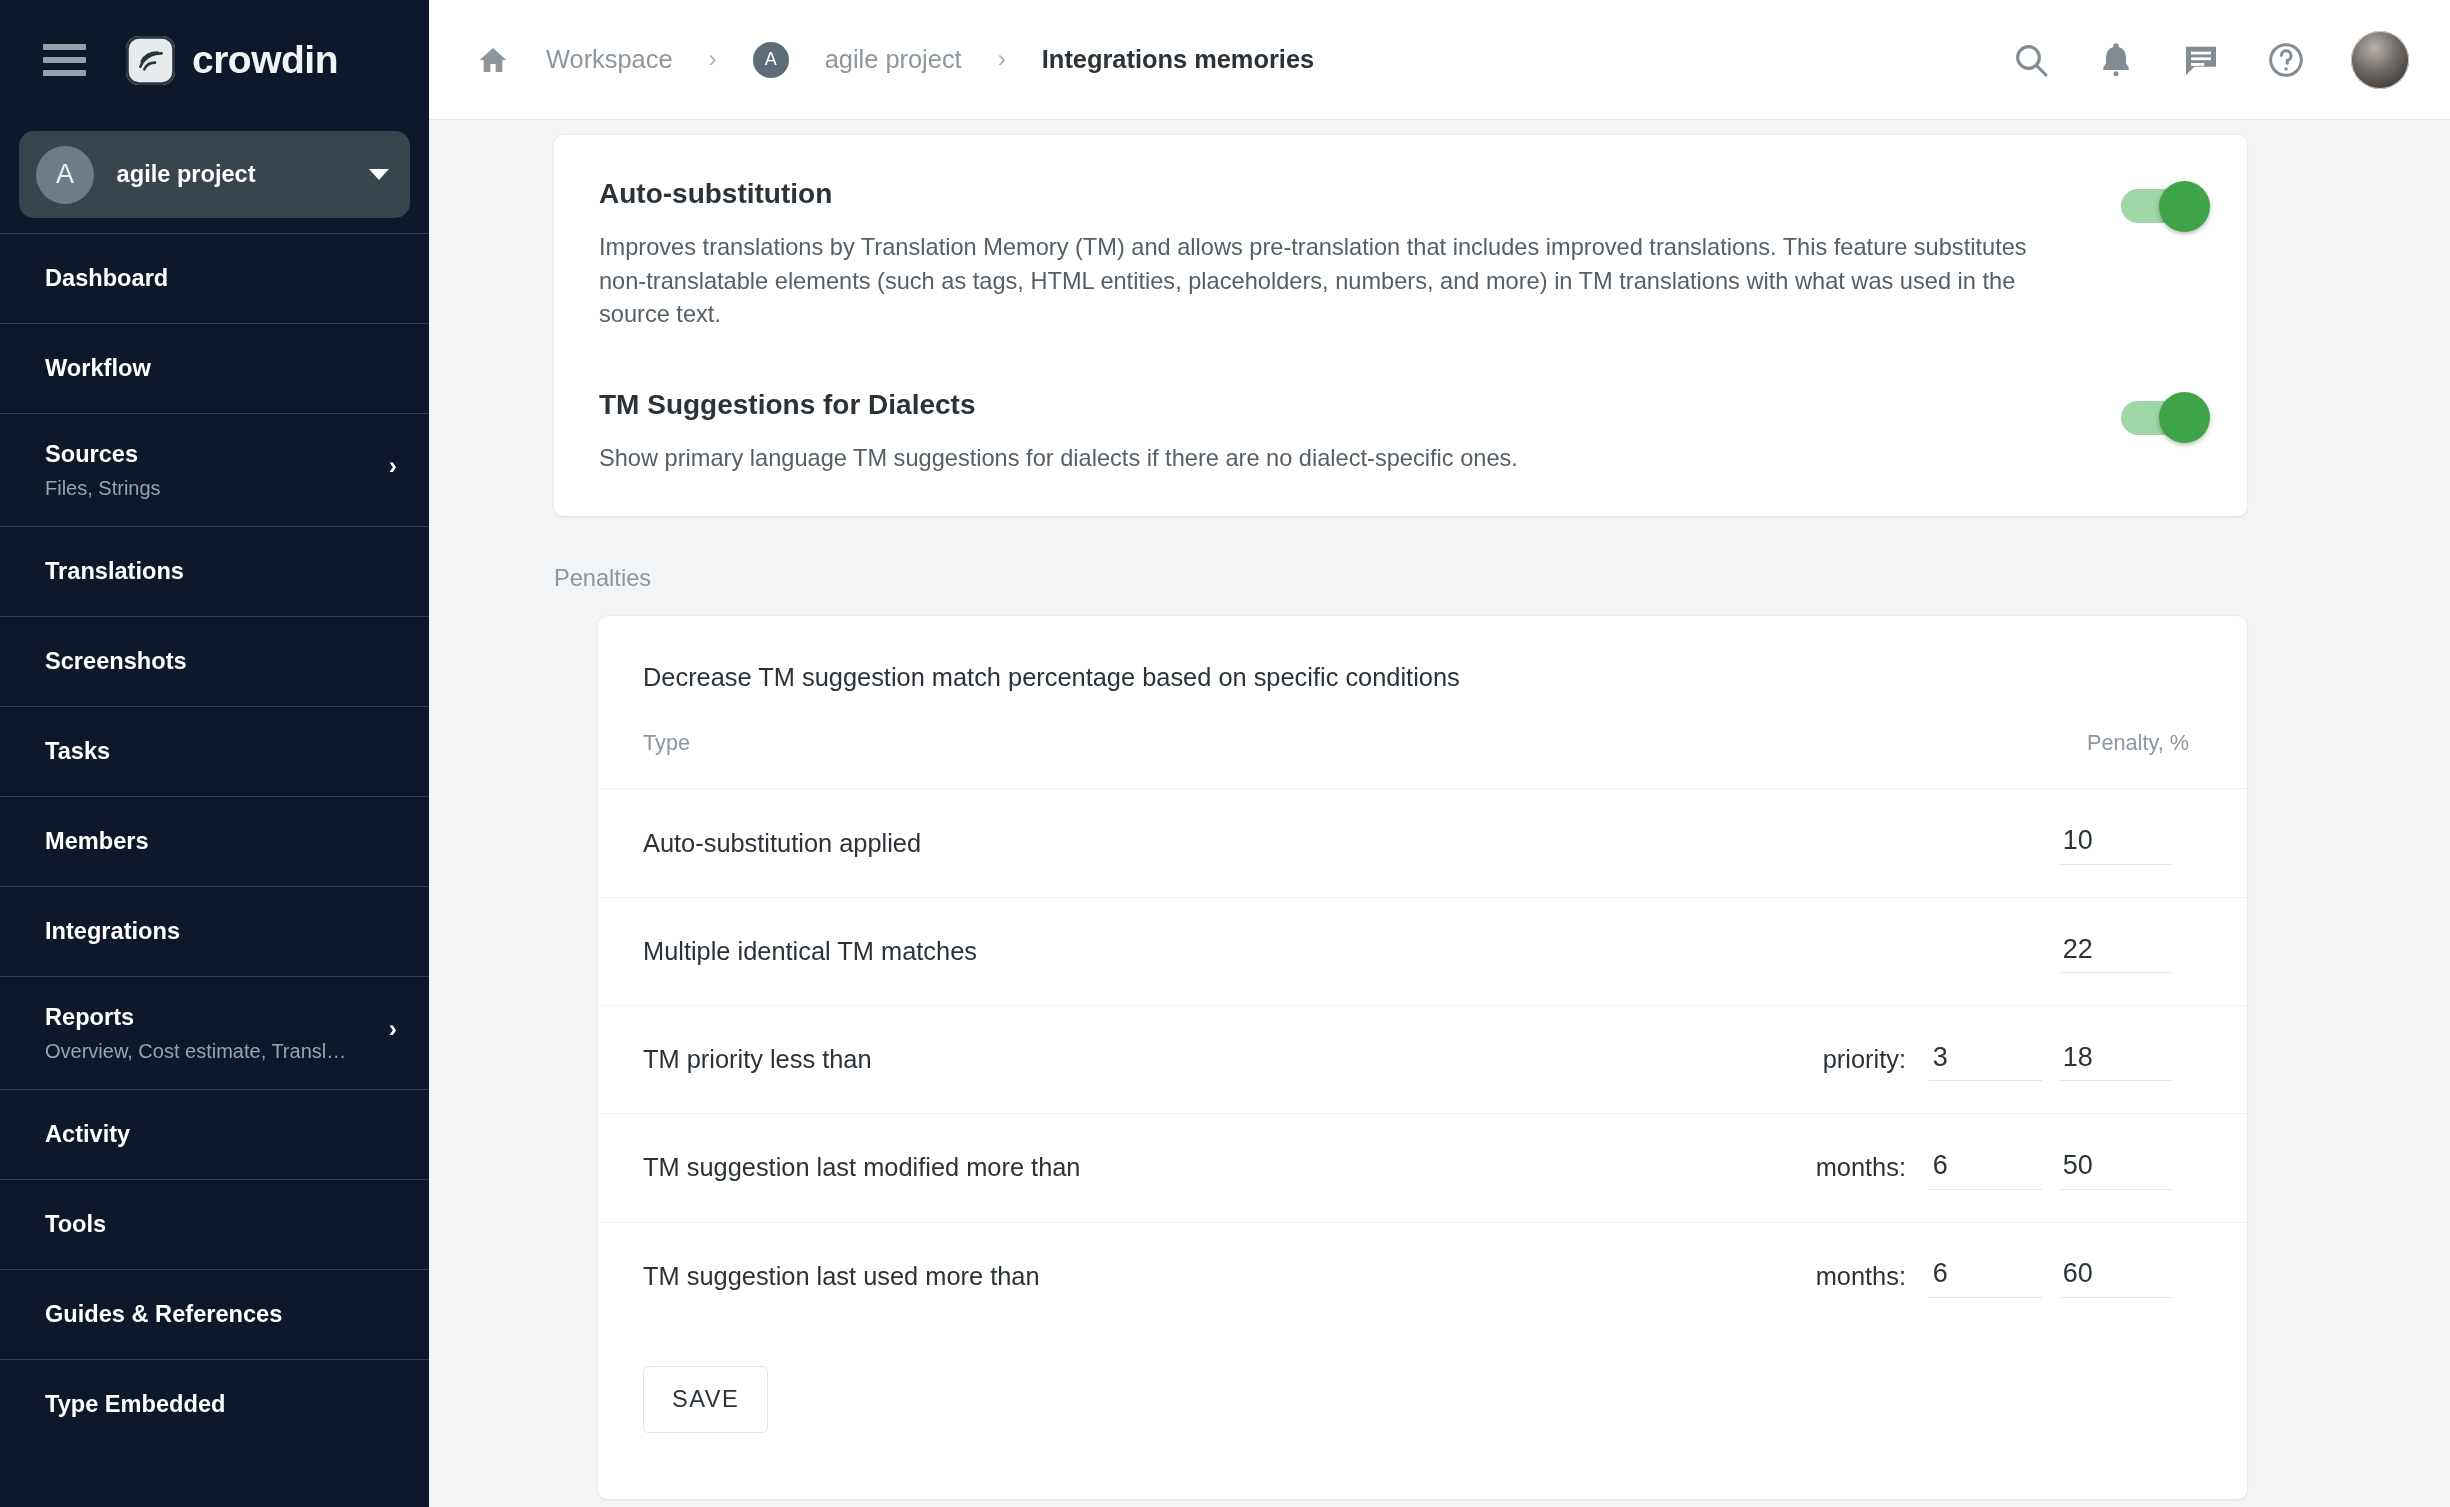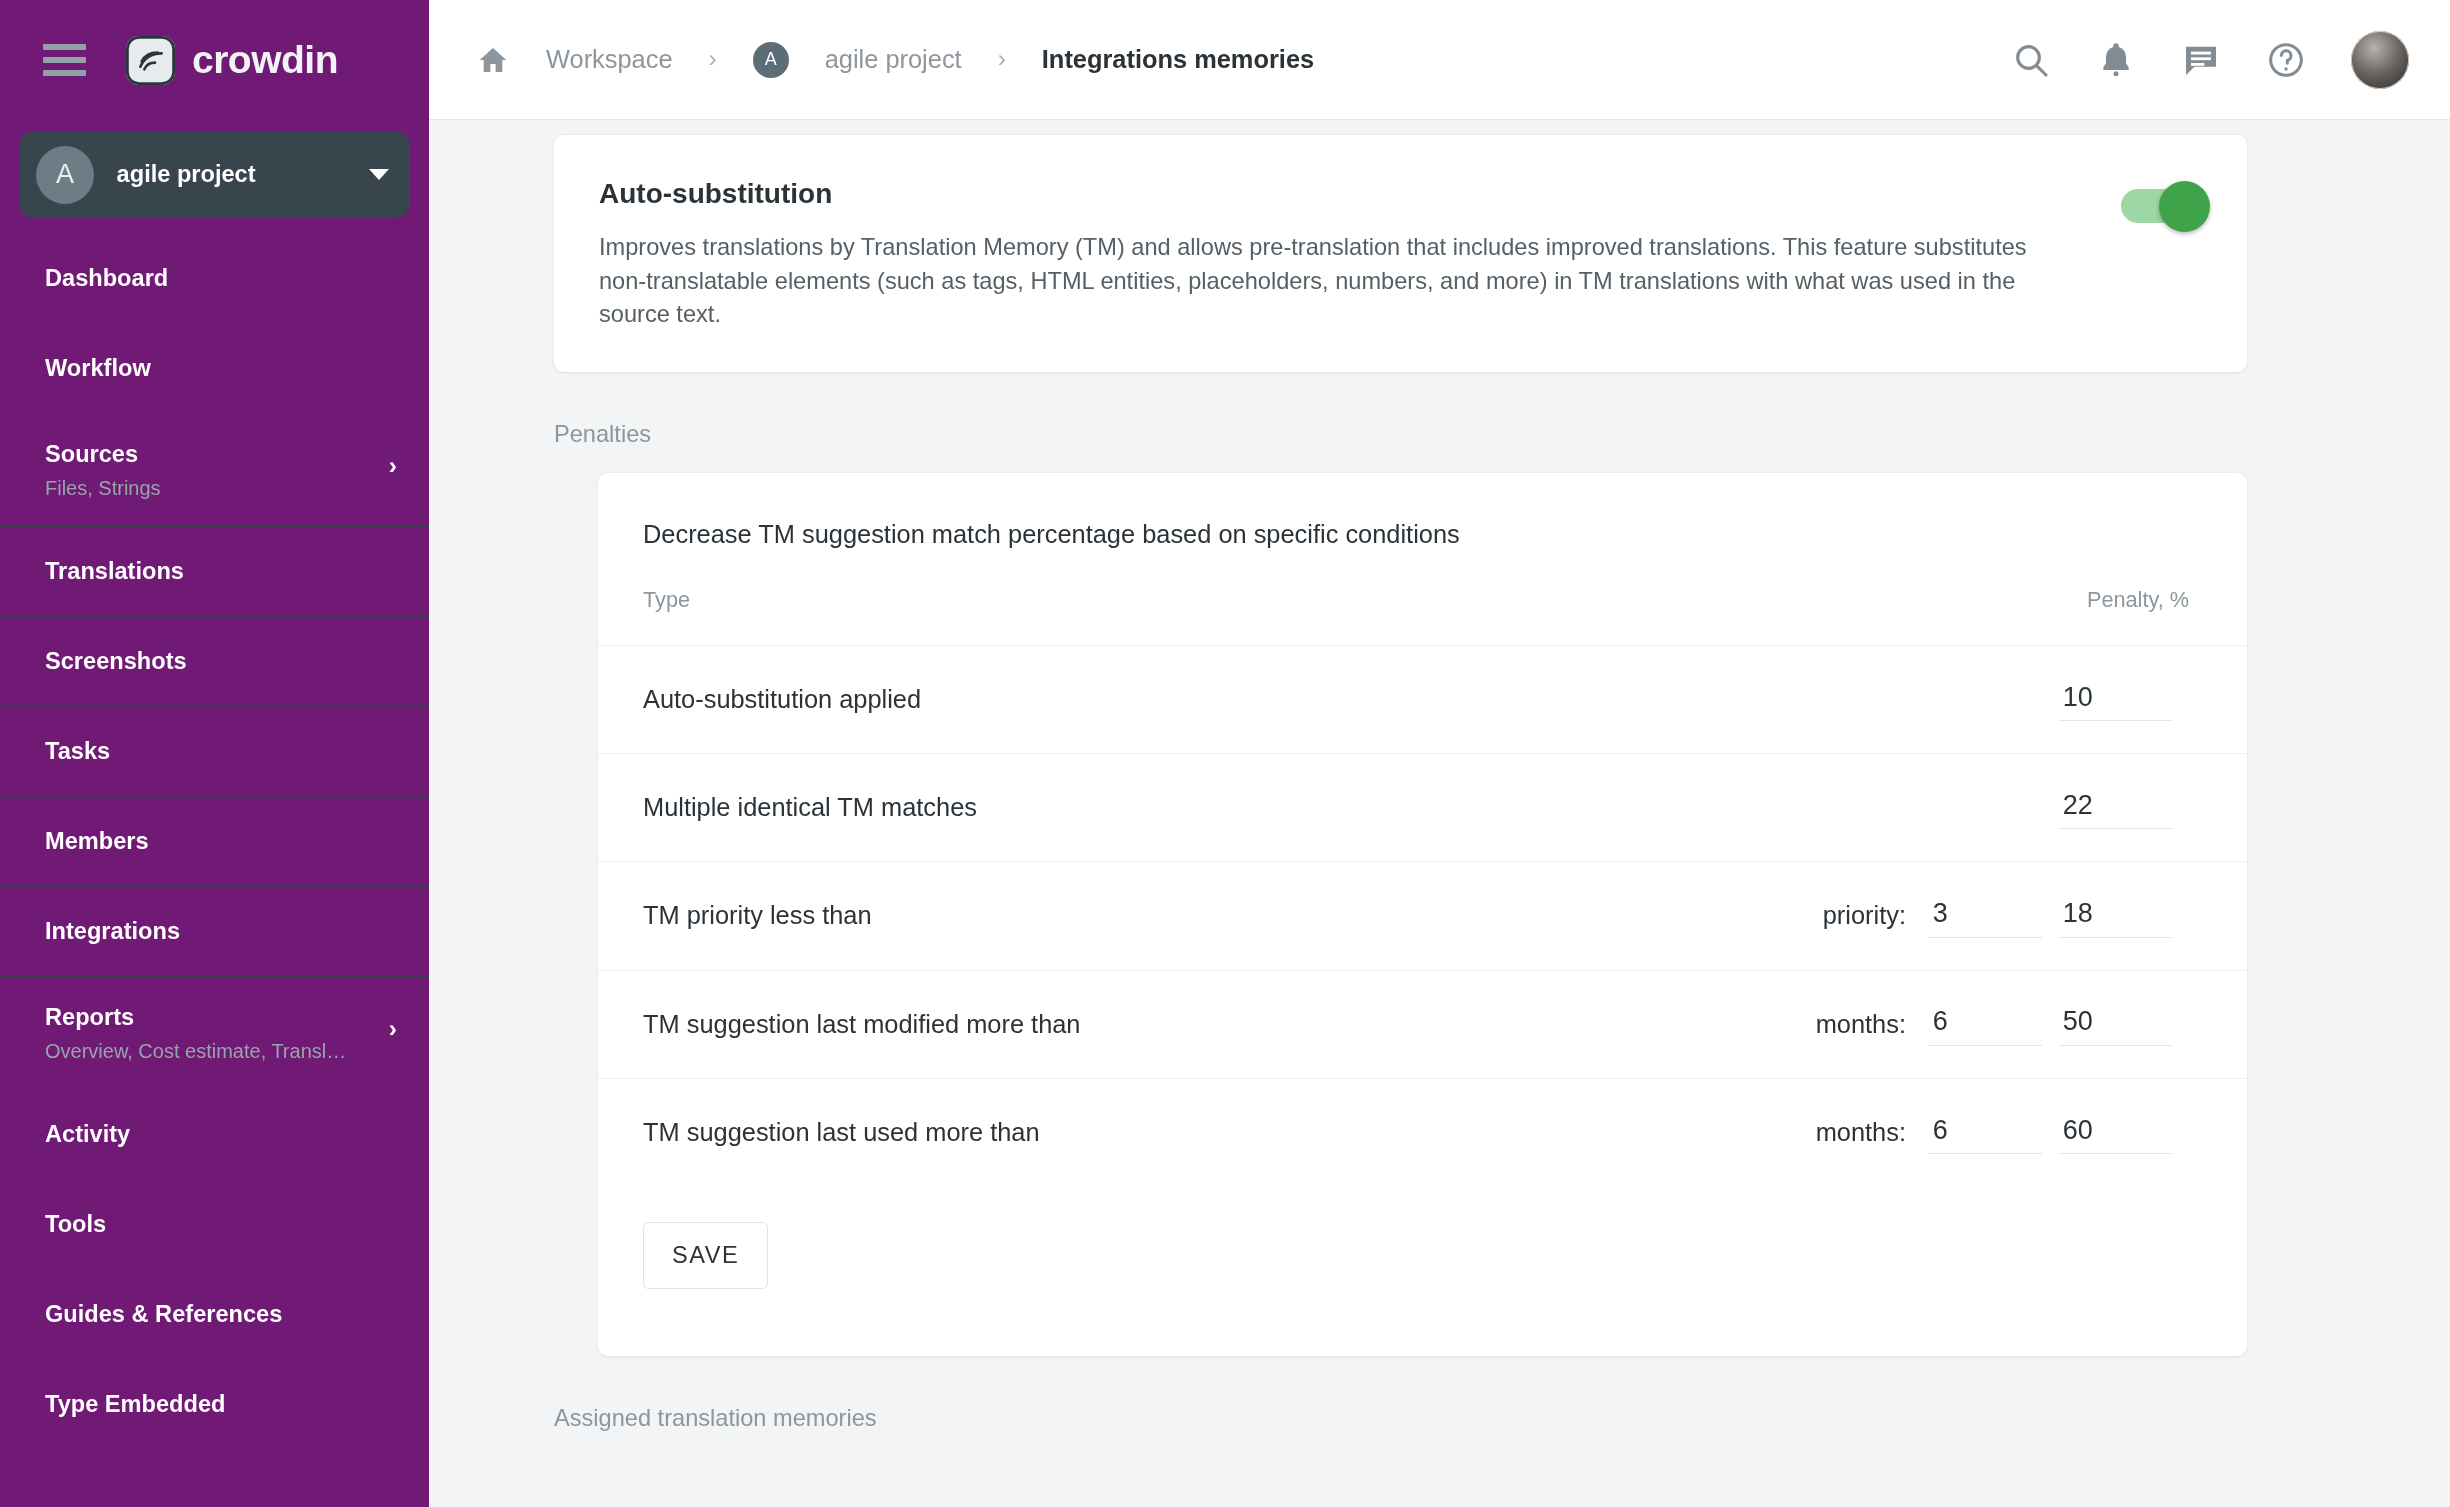--- a/index.html
+++ b/index.html
@@ -7,21 +7,21 @@
     width: 2450px; height: 1508px;
     font-family: "Liberation Sans", sans-serif;
     background: #f2f4f5;
     overflow: hidden;
   }
   .app { display: flex; width: 2450px; height: 1508px; }
 
   
   .sidebar {
     width: 429px; flex: 0 0 429px;
-    background: #701a75;
+    background: #0f172a;
     display: flex; flex-direction: column;
     overflow: hidden;
   }
   .sb-brandrow {
     height: 120px; flex: 0 0 120px;
     display: flex; align-items: center;
     padding-left: 43px; gap: 40px;
   }
   .hamburger { width: 43px; height: 32px; display: flex; flex-direction: column; justify-content: space-between; cursor: pointer; }
   .hamburger i { display: block; height: 5.7px; background: #93a1aa; border-radius: 0.9px; }
@@ -281,20 +281,27 @@
 
       <section class="card tcard">
         <div class="trow">
           <div class="tbody">
             <div class="t-title">Auto-substitution</div>
             <div class="t-desc">Improves translations by Translation Memory (TM) and allows pre-translation that includes improved translations. This feature substitutes non-translatable elements (such as tags, HTML entities, placeholders, numbers, and more) in TM translations with what was used in the source text.</div>
           </div>
           <div class="toggle"></div>
         </div>
 
+        <div class="trow">
+          <div class="tbody">
+            <div class="t-title">TM Suggestions for Dialects</div>
+            <div class="t-desc">Show primary language TM suggestions for dialects if there are no dialect-specific ones.</div>
+          </div>
+          <div class="toggle"></div>
+        </div>
       </section>
 
       <div class="sec-label">Penalties</div>
 
       <section class="card pcard">
         <div class="p-head">Decrease TM suggestion match percentage based on specific conditions</div>
 
         <table class="ptable">
           <thead>
             <tr>

